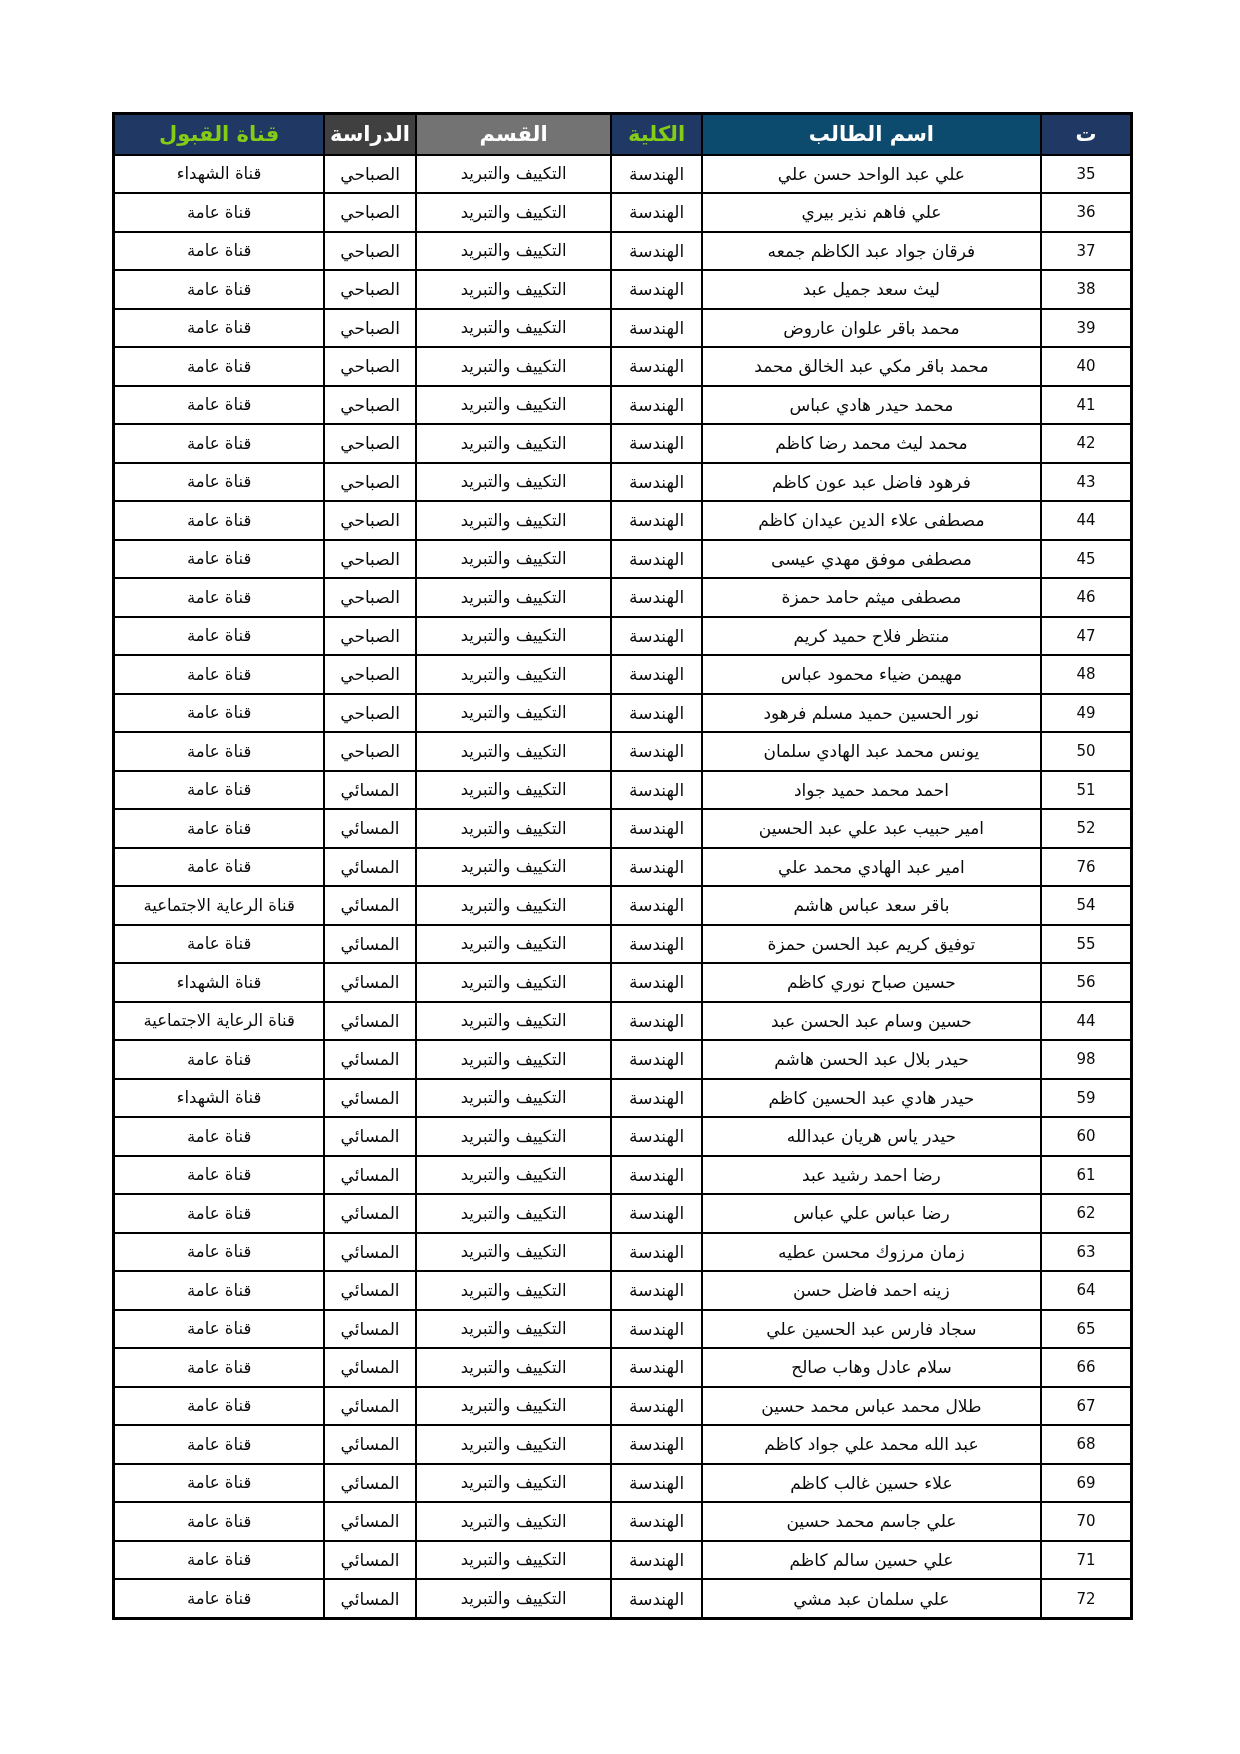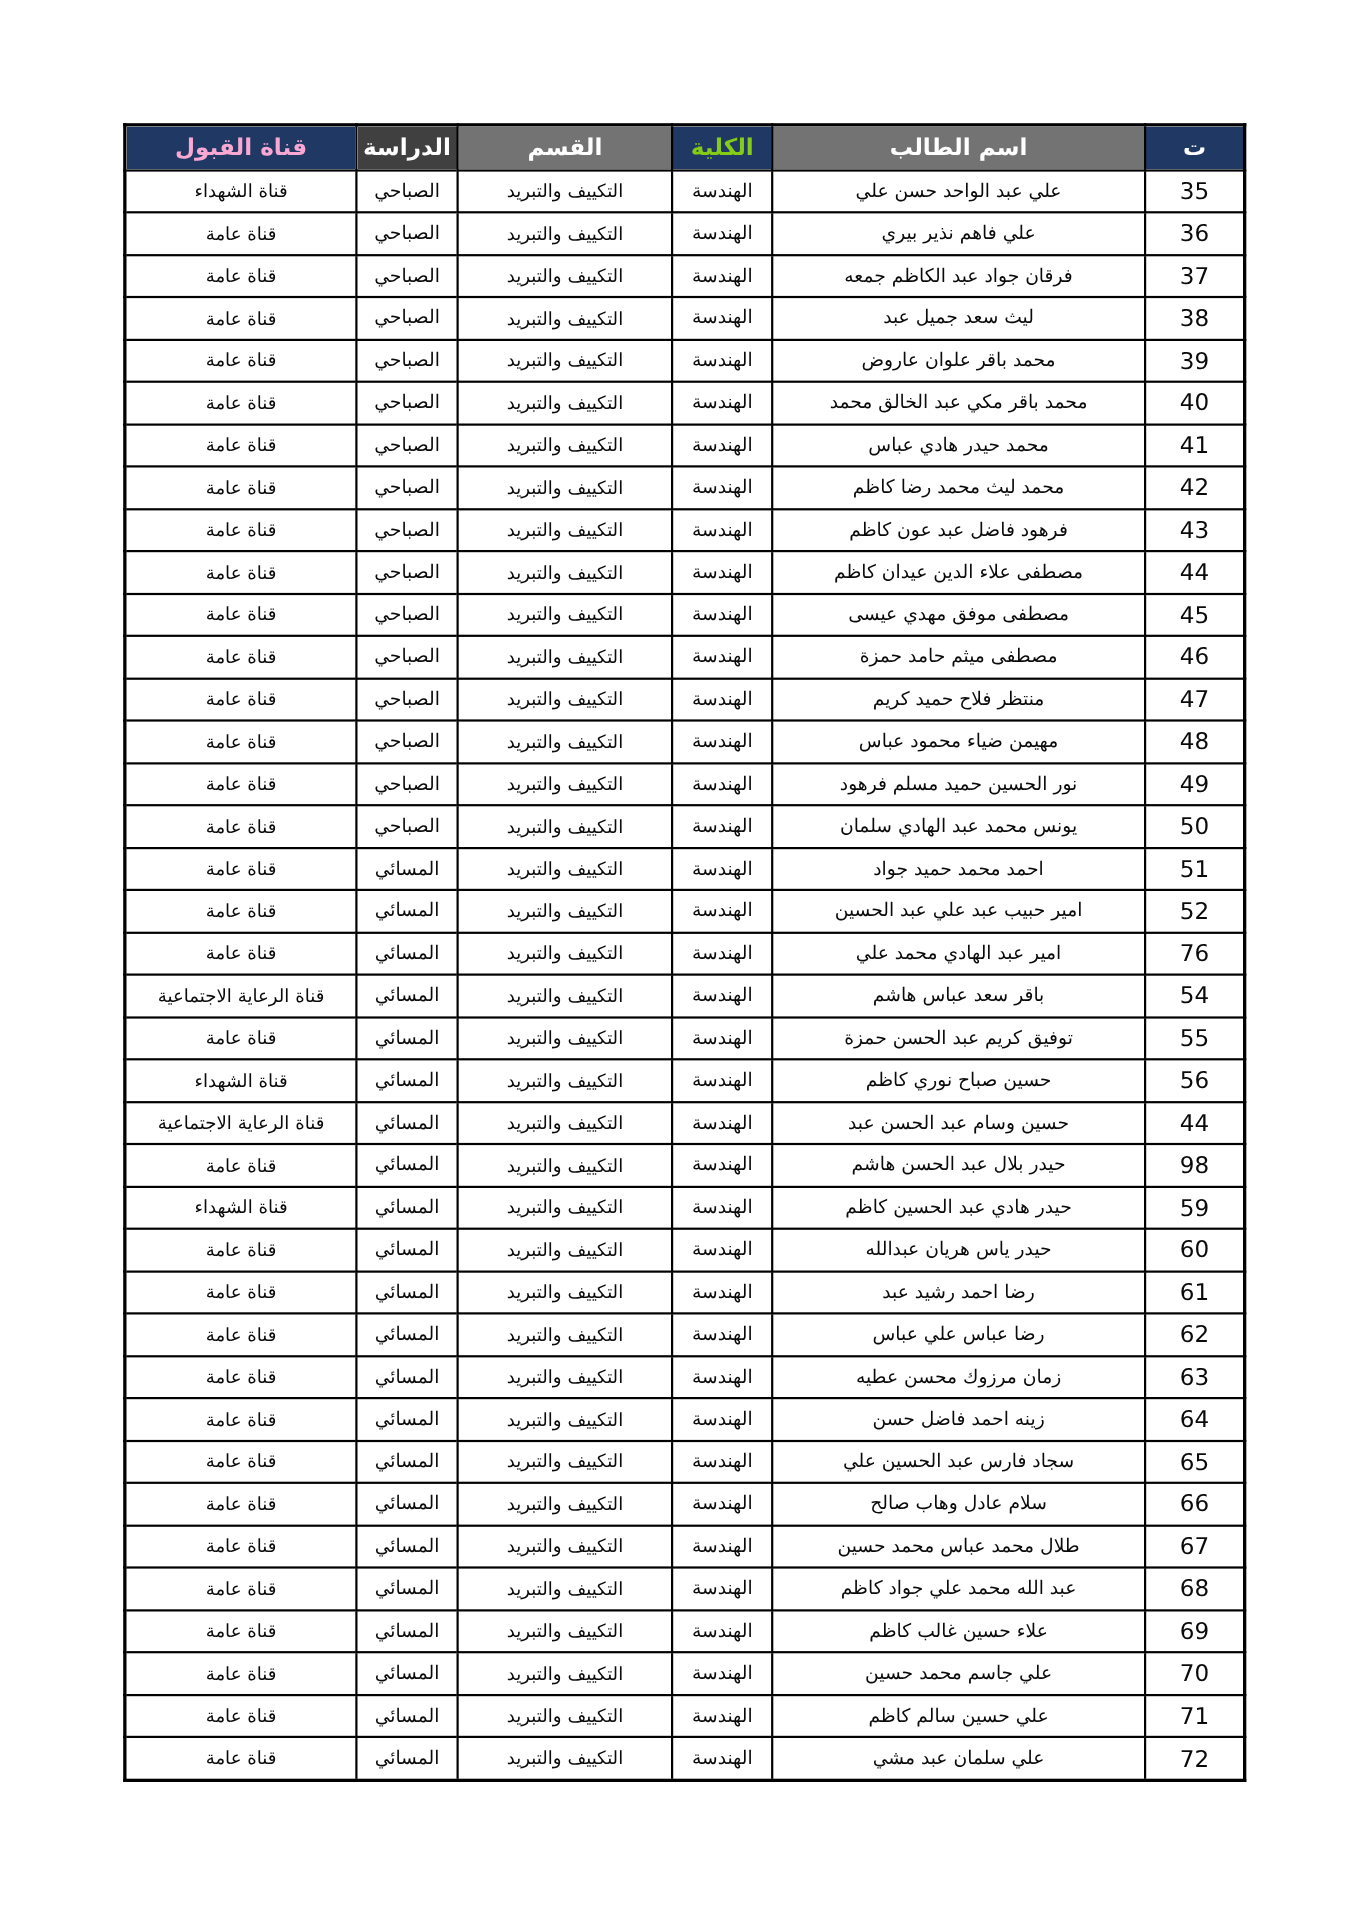--- a/index.html
+++ b/index.html
@@ -40,21 +40,21 @@
     color: #ffffff;
     font-size: 21px;
     font-weight: bold;
   }
   tbody td {
     font-size: 17px;
     color: #0a0a0a;
     font-weight: 500;
   }
   td.cell-no {
-    font-size: 21px;
+    font-size: 15px;
     font-weight: normal;
   }
   td.cell-channel, td.cell-dept {
     font-size: 16.5px;
   }
 </style>
 </head>
 <body>
 
 <div class="sheet">
@@ -63,25 +63,25 @@
       <col style="width: 8.9%">
       <col style="width: 33.3%">
       <col style="width: 8.9%">
       <col style="width: 19.2%">
       <col style="width: 9.0%">
       <col style="width: 20.7%">
     </colgroup>
     <thead>
       <tr>
         <th style="background: rgb(31, 56, 100); color: rgb(255, 255, 255);">ت</th>
-        <th style="background: #737373; color: rgb(255, 255, 255);">اسم الطالب</th>
+        <th style="background: #0c4a6e; color: rgb(255, 255, 255);">اسم الطالب</th>
         <th style="background: rgb(31, 56, 100); color: #84cc16;">الكلية</th>
         <th style="background: #737373; color: rgb(255, 255, 255);">القسم</th>
         <th style="background: #404040; color: rgb(255, 255, 255);">الدراسة</th>
-        <th style="background: rgb(31, 56, 100); color: #f9a8d4;">قناة القبول</th>
+        <th style="background: rgb(31, 56, 100); color: #84cc16;">قناة القبول</th>
       </tr>
     </thead>
     <tbody>
         <tr>
     <td class="cell-no">35</td>
     <td class="cell-name">علي عبد الواحد حسن علي</td>
     <td class="cell-college">الهندسة</td>
     <td class="cell-dept">التكييف والتبريد</td>
     <td class="cell-study">الصباحي</td>
     <td class="cell-channel">قناة الشهداء</td>

